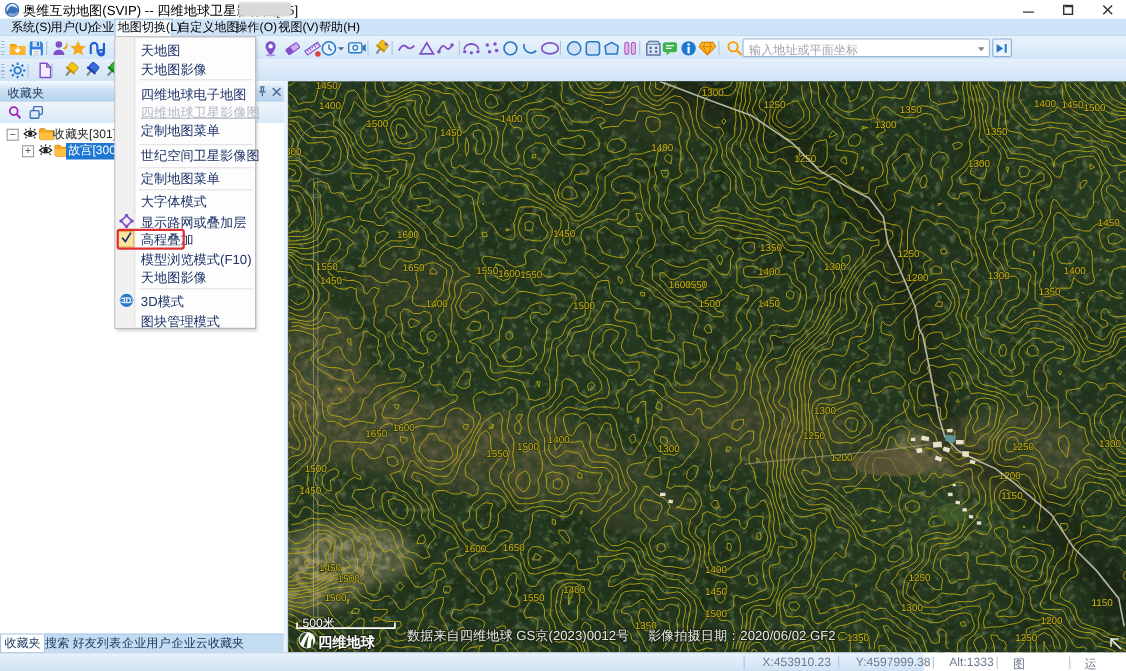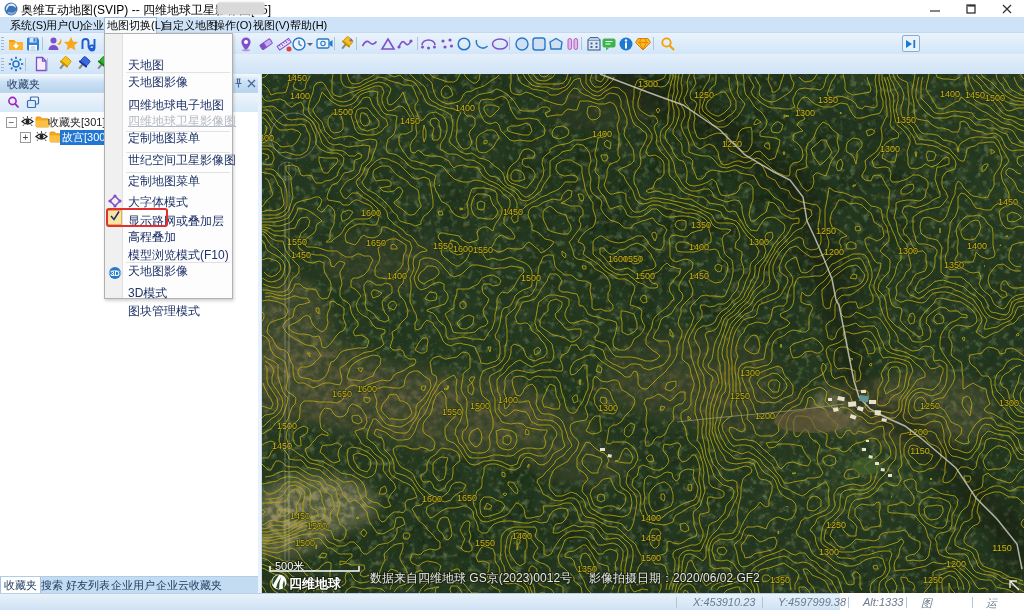--- a/index.html
+++ b/index.html
@@ -26,27 +26,27 @@
 #panel-tools { left:0; top:19px; width:258px; height:19px; background:linear-gradient(#eef5fc,#d7e9f8); }
 #panel-tree { left:0; top:38px; width:258px; height:464px; background:#fff; }
 #panel-tabs { left:0; top:502px; width:258px; height:17px; background:#c3dcf2; border-top:1px solid #b0cce8; }
 .ptab { position:absolute; top:0; height:17px; font-size:11px; color:#1f3a60; line-height:16px; }
 #splitter { left:258px; top:74px; width:4px; height:519px; background:#e9f1fa; border-right:1px solid #c8daec; }
 
 .trow { position:absolute; font-size:11px; color:#222; height:15px; line-height:14px; }
 .expbox { position:absolute; width:11px; height:11px; border:1px solid #9a9a9a; background:#fdfdfd; font-size:10px; line-height:9px; text-align:center; color:#444; }
 .selrow { background:#1f76d3; color:#fff; padding:0 2px; }
 
-#statusbar { left:0; top:593px; width:840px; height:17px; background:linear-gradient(#e8f2fb,#cfe2f4); border-top:1px solid #b8cfe6; font-size:11px; color:#6b7b8d;font-style:italic; }
+#statusbar { left:0; top:593px; width:840px; height:17px; background:linear-gradient(#e8f2fb,#cfe2f4); border-top:1px solid #b8cfe6; font-size:11px; color:#6b7b8d; }
 .sfield { position:absolute; top:2px; }
 .ssep { position:absolute; top:3px; width:1px; height:11px; background:#b0c6da; }
 
 #dropdown { left:104px; top:33px; width:129px; height:266px; background:#fdfdfd; border:1px solid #b0b0b0; box-shadow:1px 2px 3px rgba(0,0,0,.18); }
 #dd-gutter { position:absolute; left:0; top:0; width:18px; height:264px; background:#f0f0f0; border-right:1px solid #e0e0e0; }
-.dditem { position:absolute; left:23px; font-size:12px; color:#1f3368; white-space:nowrap;margin-top:19px; }
+.dditem { position:absolute; left:23px; font-size:12px; color:#1f3368; white-space:nowrap; }
 .ddgray { color:#b4bac4;text-decoration:underline; }
 .ddsep { position:absolute; left:21px; width:104px; height:1px; background:#e2e2e2; }
 
 #map { left:262px; top:74px; width:762px; height:519px; }
 </style>
 </head>
 <body>
 
 <div class="abs" id="titlebar"></div>
 <svg class="abs" style="left:4px;top:2px" width="14" height="14" viewBox="0 0 14 14">
@@ -211,20 +211,26 @@
     </svg>
 <svg style="position:absolute;left:635px;top:3px" width="16" height="16" viewBox="0 0 16 16">
       <path d="M3 2.5 h10 l2.5 4 -7.5 7.5 -7.5-7.5 z" fill="#f7b928" stroke="#e08000" stroke-width="1"></path>
       <path d="M3 6.5 h10 M6 2.5 l-1.5 4 3.5 7 3.5-7 -1.5-4" stroke="#e08000" stroke-width="0.9" fill="none"></path>
     </svg>
 <div class="abs tsep" style="left:653px"></div>
 <svg style="position:absolute;left:660px;top:3px" width="16" height="16" viewBox="0 0 16 16">
       <circle cx="6.5" cy="6.5" r="4.2" fill="none" stroke="#f5a000" stroke-width="1.8"></circle>
       <path d="M9.5 9.5 L14 14" stroke="#f5a000" stroke-width="2"></path>
     </svg>
+<div class="abs" style="left:675px;top:2px;width:225px;height:17px;background:#fff;border:1px solid #9cb8d4;border-radius:2px">
+      <span style="position:absolute;left:5px;top:2px;font-size:11px;color:#a0a6ae">输入地址或平面坐标</span>
+      <svg style="position:absolute;right:3px;top:6px" width="8" height="6" viewBox="0 0 8 6">
+        <path d="M1 1 l3 3.5 3-3.5" fill="#789"></path>
+      </svg>
+    </div>
 <div class="abs" style="left:902px;top:2px;width:18px;height:17px;background:#eaf2fb;border:1px solid #88aed6;border-radius:2px">
       <svg style="position:absolute;left:2px;top:3px" width="12" height="10" viewBox="0 0 12 10">
         <path d="M1 1 l6 4 -6 4 z" fill="#1e78d0"></path>
         <rect x="8.4" y="1" width="1.8" height="8" fill="#1e78d0"></rect>
       </svg>
     </div>
 </div>
 
 <div class="abs" id="toolbar2">
 <div class="abs grip" style="left:1px"></div>

